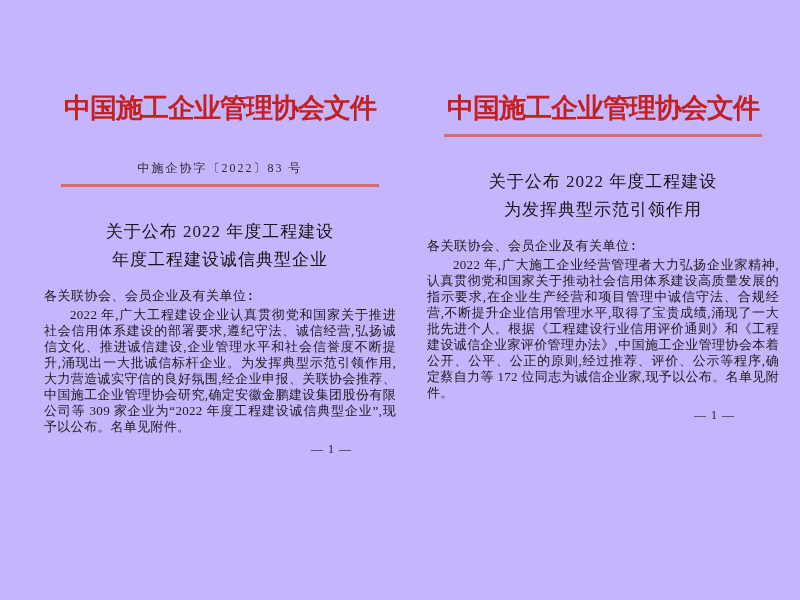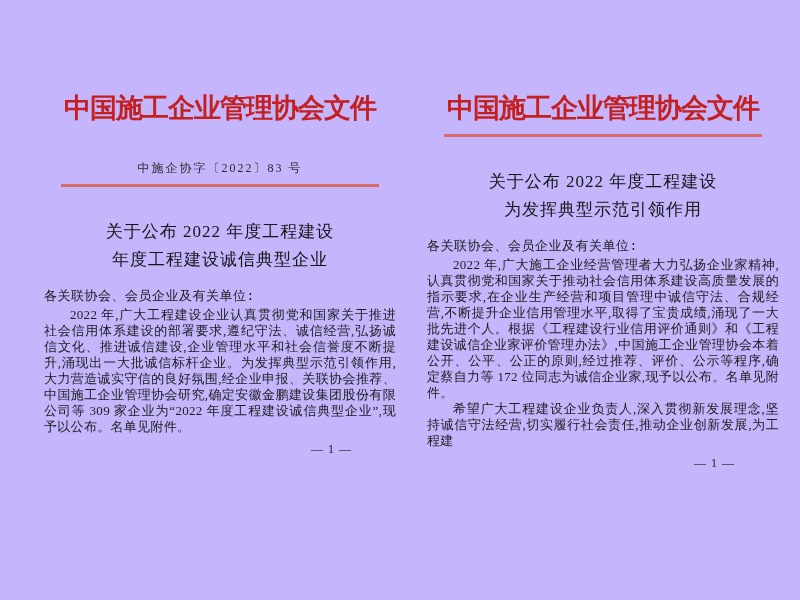--- a/index.html
+++ b/index.html
@@ -107,17 +107,16 @@
 
   <div class="page page-right">
     <div class="doc-header">中国施工企业管理协会文件</div>
     <div class="red-rule"></div>
     <div class="doc-title">
       <div>关于公布 2022 年度工程建设</div>
       <div>为发挥典型示范引领作用</div>
     </div>
     <div class="salutation">各关联协会、会员企业及有关单位:</div>
     <p class="body-para">2022 年,广大施工企业经营管理者大力弘扬企业家精神,认真贯彻党和国家关于推动社会信用体系建设高质量发展的指示要求,在企业生产经营和项目管理中诚信守法、合规经营,不断提升企业信用管理水平,取得了宝贵成绩,涌现了一大批先进个人。根据《工程建设行业信用评价通则》和《工程建设诚信企业家评价管理办法》,中国施工企业管理协会本着公开、公平、公正的原则,经过推荐、评价、公示等程序,确定蔡自力等 172 位同志为诚信企业家,现予以公布。名单见附件。</p>
-    <p class="body-para">希望广大工程建设企业负责人,深入贯彻新发展理念,坚持诚信守法经营,切实履行社会责任,推动企业创新发展,为工程建</p>
     <div class="page-number">— 1 —</div>
   </div>
 
 </div>
 
 </body></html>

